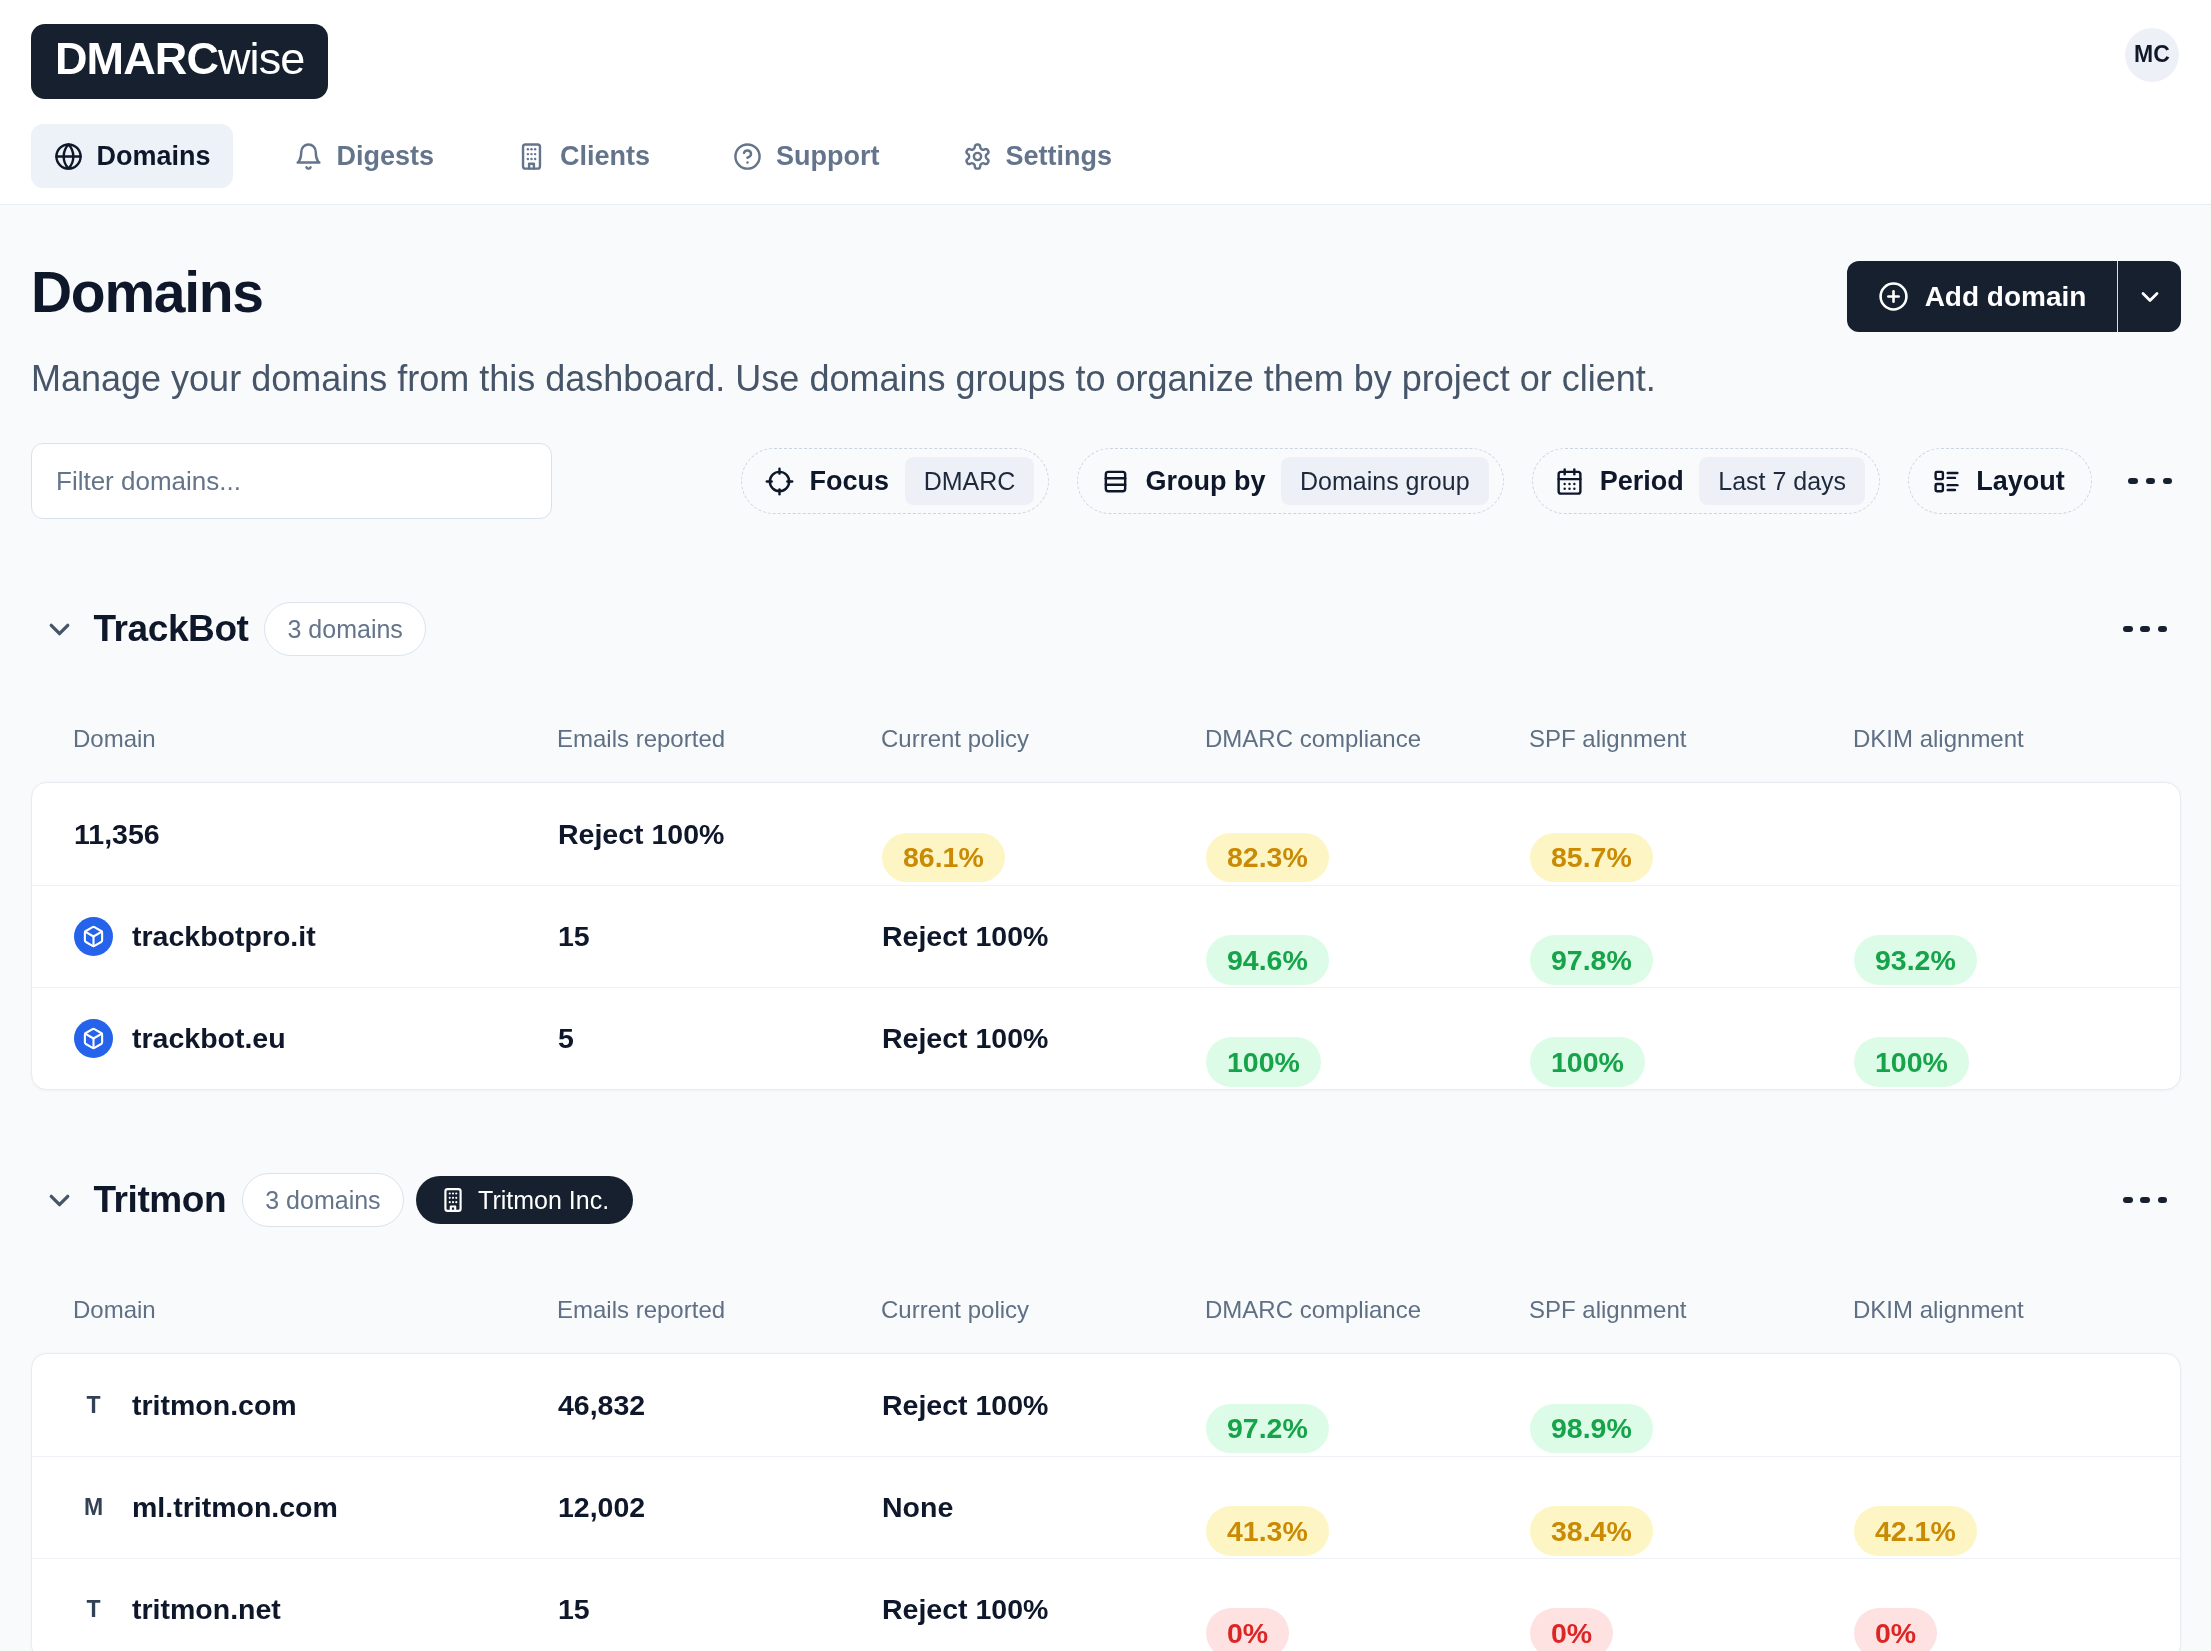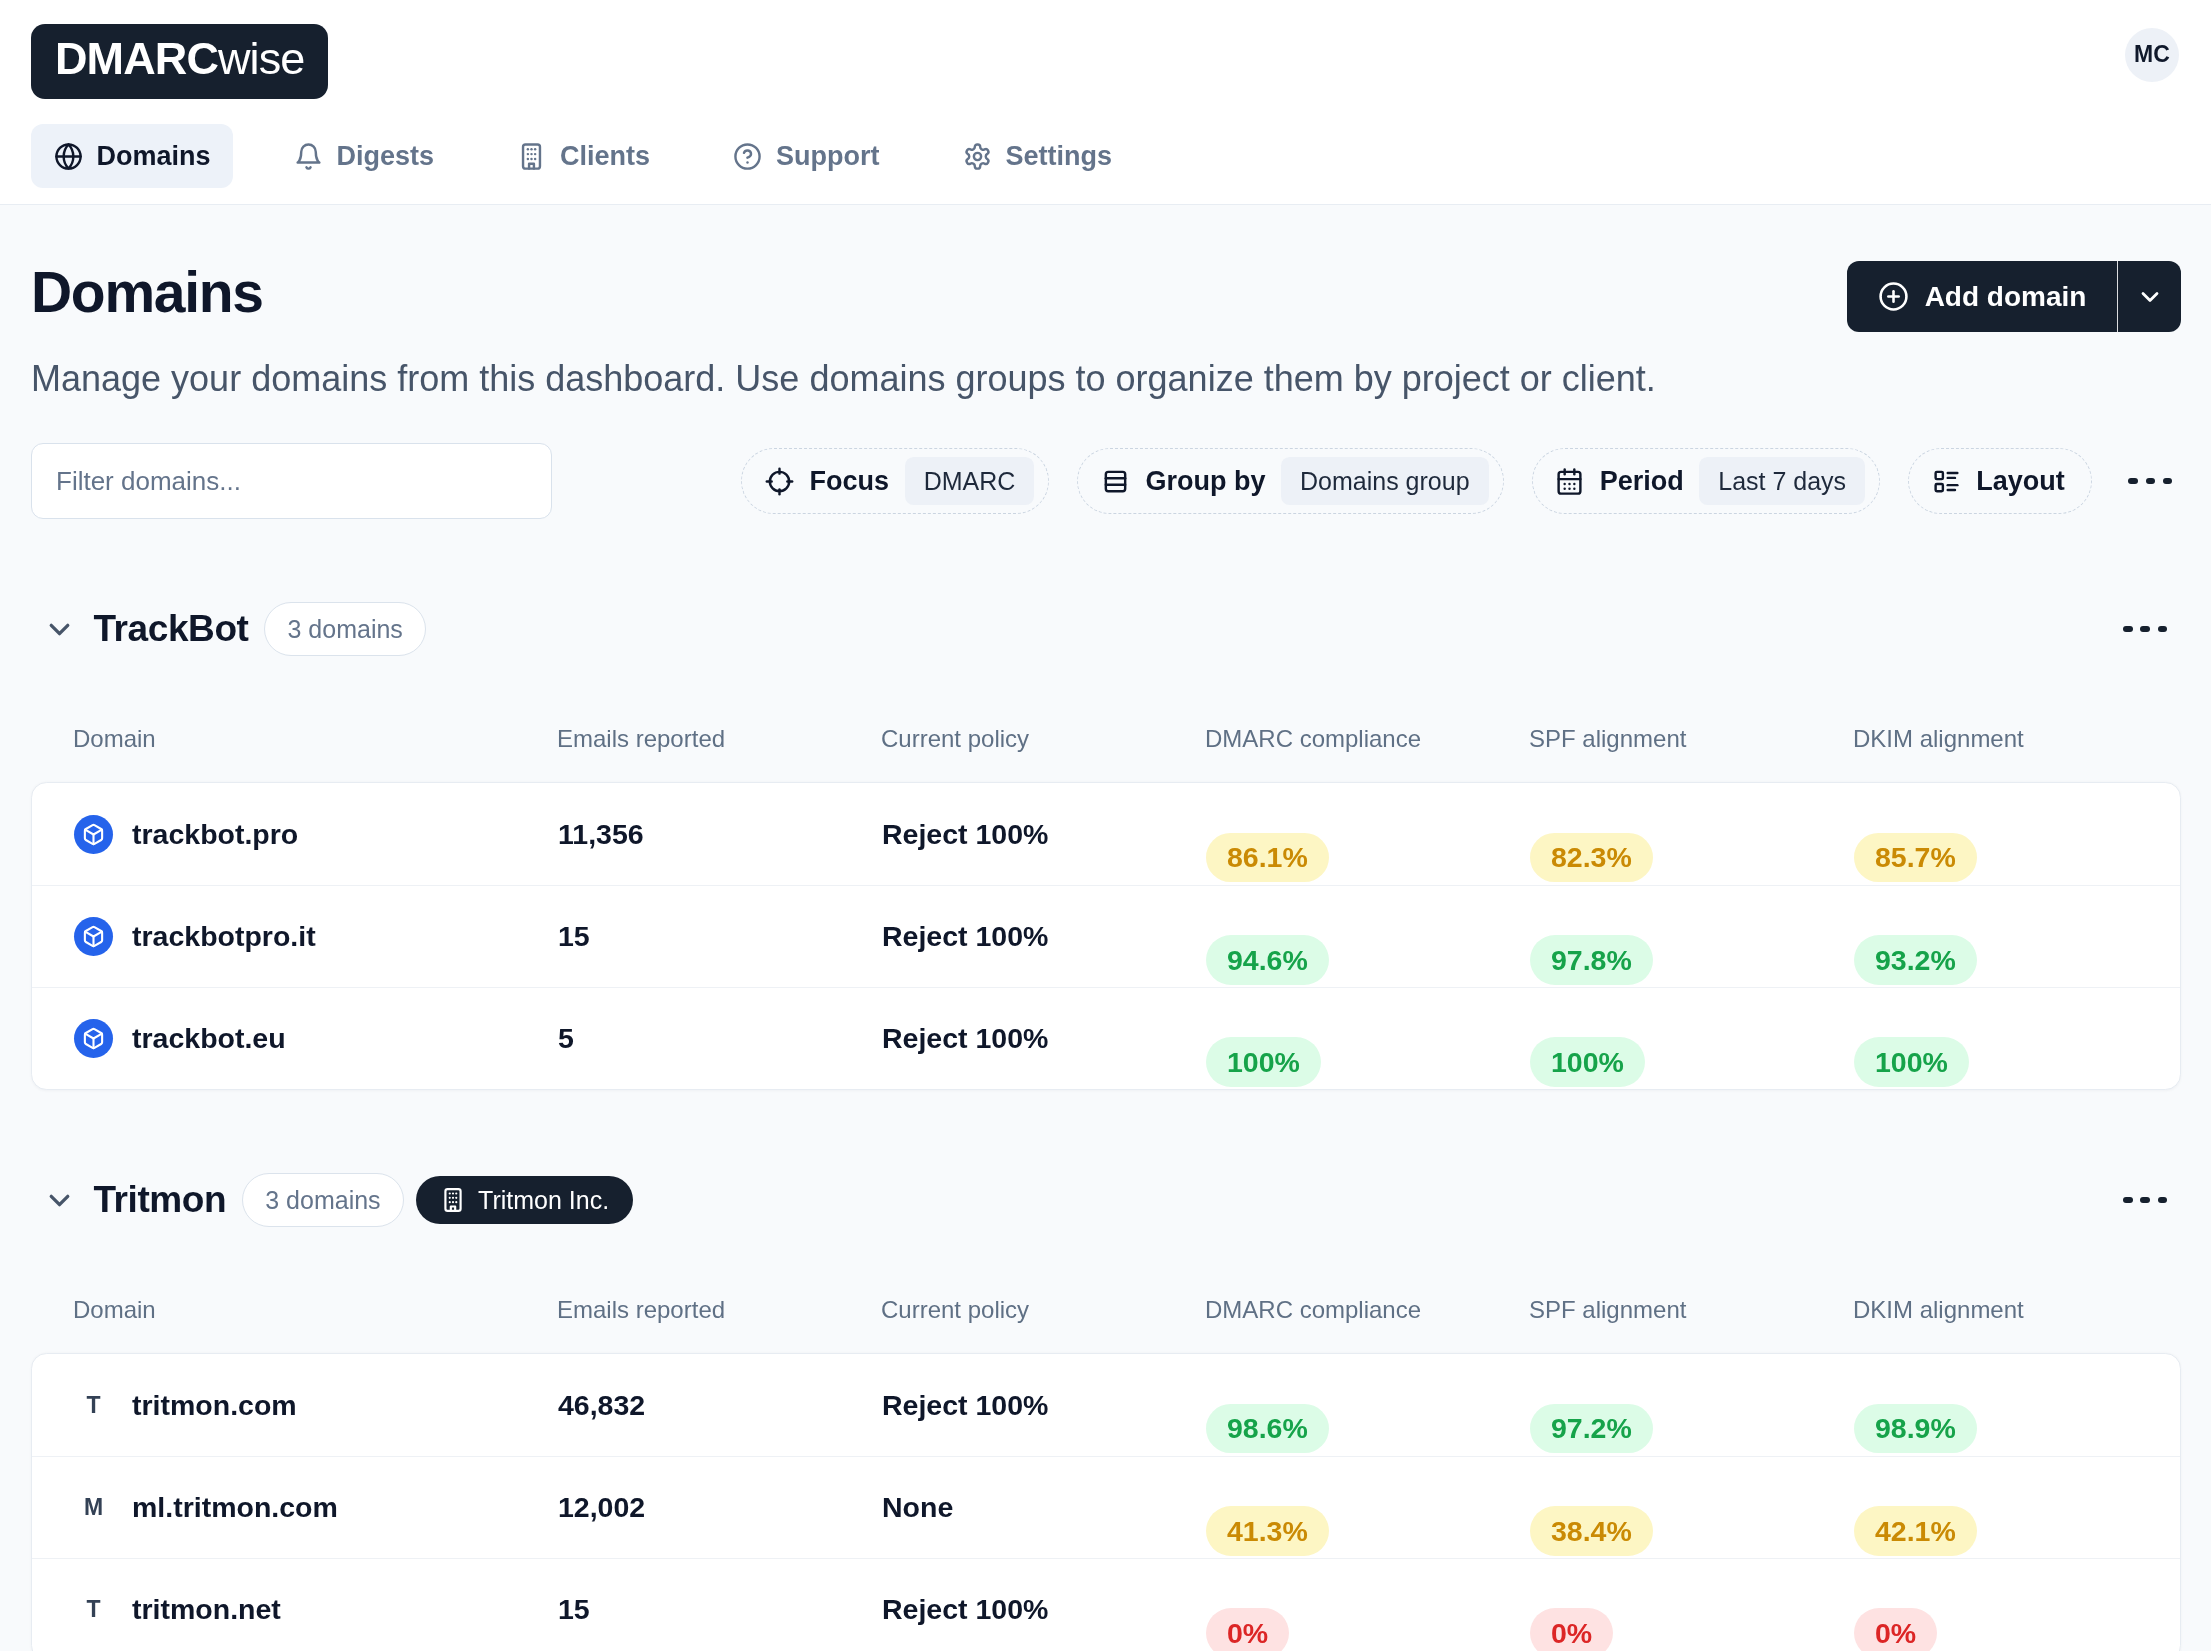--- a/index.html
+++ b/index.html
@@ -328,28 +328,20 @@
       <span class="col-h">Domain</span>
       <span class="col-h">Emails reported</span>
       <span class="col-h">Current policy</span>
       <span class="col-h">DMARC compliance</span>
       <span class="col-h">SPF alignment</span>
       <span class="col-h">DKIM alignment</span>
     </div>
 
     <div class="card">
       <div class="row-grid">
-        <div class="domain-cell">
-          <span class="domain-ico">
-              <svg class="icon" viewBox="0 0 27 27" width="23" height="23">
-                <use href="#i-cube"></use>
-              </svg>
-            </span>
-          <span class="cell-strong">trackbot.pro</span>
-        </div>
         <span class="cell-strong">11,356</span>
         <span class="cell-strong">Reject 100%</span>
         <span><span class="badge" data-level="warn">86.1%</span></span>
         <span><span class="badge" data-level="warn">82.3%</span></span>
         <span><span class="badge" data-level="warn">85.7%</span></span>
       </div>
       <div class="row-grid">
         <div class="domain-cell">
           <span class="domain-ico">
               <svg class="icon" viewBox="0 0 27 27" width="23" height="23">
@@ -414,21 +406,20 @@
     </div>
 
     <div class="card">
       <div class="row-grid">
         <div class="domain-cell">
           <span class="letter-ico">T</span>
           <span class="cell-strong">tritmon.com</span>
         </div>
         <span class="cell-strong">46,832</span>
         <span class="cell-strong">Reject 100%</span>
-        <span><span class="badge" data-level="ok">98.6%</span></span>
         <span><span class="badge" data-level="ok">97.2%</span></span>
         <span><span class="badge" data-level="ok">98.9%</span></span>
       </div>
       <div class="row-grid">
         <div class="domain-cell">
           <span class="letter-ico">M</span>
           <span class="cell-strong">ml.tritmon.com</span>
         </div>
         <span class="cell-strong">12,002</span>
         <span class="cell-strong">None</span>

